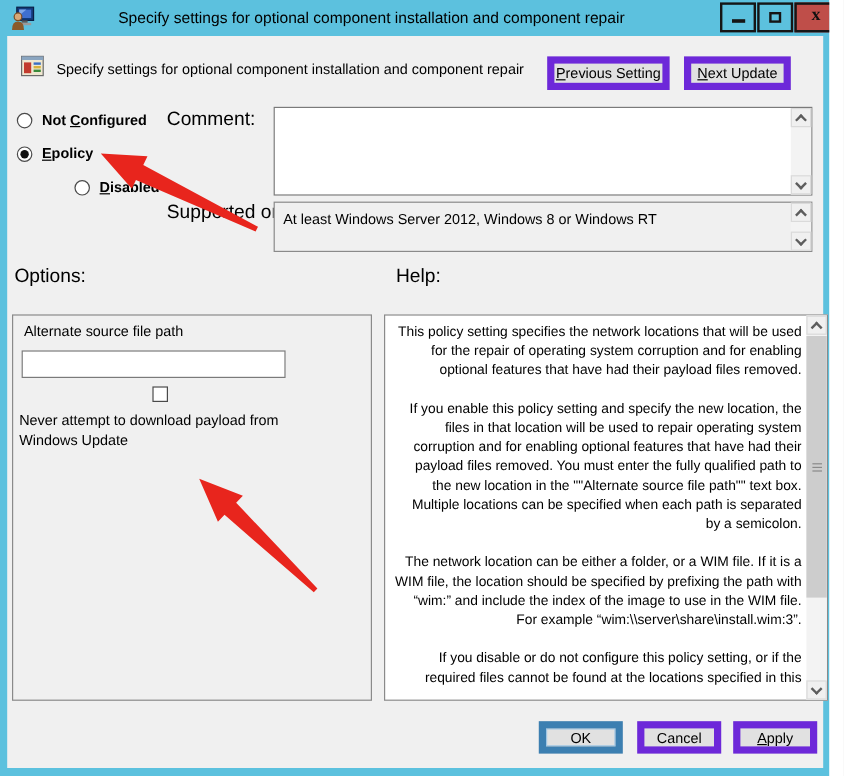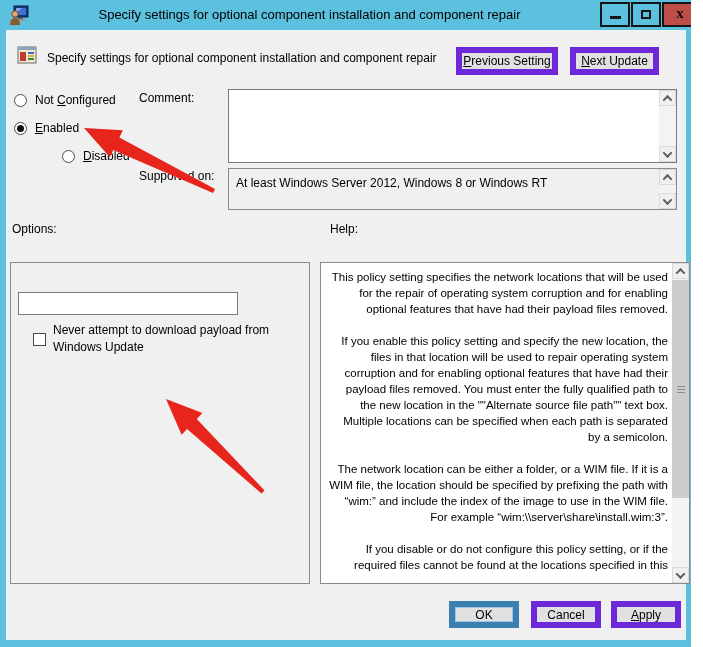--- a/index.html
+++ b/index.html
@@ -37,34 +37,34 @@
   .header-icon { left: 10px; top: 14px; width: 22px; height: 22px; }
   .policy-title { left: 41px; top: 21px; font-size: 12px; }
 
   .btn {
     background: #e1e1e1; border: 6px solid #6d28d9; font-size: 12px;
     display: flex; align-items: center; justify-content: center; cursor: default;
   }
   .btn-prev { left: 450px; top: 17px; width: 102px; height: 28px; }
   .btn-next { left: 564px; top: 17px; width: 89px;  height: 28px; }
 
-  .radio-row { display: flex; align-items: center; gap: 8px; height: 16px; }
+  .radio-row { display: flex; align-items: center; gap: 8px; height: 16px; font-weight: bold; }
   .rr-1 { left: 8px; top: 62px; }
   .rr-2 { left: 8px; top: 90px; }
   .rr-3 { left: 8px; top: 118px; padding-left: 48px; }
   .radio {
     width: 13px; height: 13px; border: 1px solid #4a4a4a; border-radius: 50%;
     background: #fff; position: relative; flex: none;
   }
   .radio .dot { display: none; position: absolute; inset: 2px; border-radius: 50%; background: #111; }
   .radio.checked .dot { display: block; }
 
   .key { text-decoration: underline; }
 
-  .field-label { font-size: 12px; }
+  .field-label { font-size: 16px; }
   .lbl-comment   { left: 133px; top: 61px; }
   .lbl-supported { left: 133px; top: 139px; }
   .lbl-options   { left: 6px;   top: 192px; }
   .lbl-help      { left: 324px; top: 192px; }
 
   .comment-box {
     left: 222px; top: 59px; width: 449px; height: 74px;
     background: #fff; border: 1px solid #7a7a7a;
   }
   .supported-box {
@@ -90,21 +90,21 @@
   .grip { width: 8px; height: 1px; background: #8a8a8a; box-shadow: 0 -3px 0 #8a8a8a, 0 3px 0 #8a8a8a; }
 
   
   .options-box { left: 4px; top: 232px; width: 300px; height: 322px; border: 1px solid #8a8a8a; }
   .opt-path-label { position: absolute; left: 9px; top: 6px; }
   .opt-path-input {
     position: absolute; left: 7px; top: 29px; width: 220px; height: 23px;
     border: 1px solid #7a7a7a; background: #fff; font: 12px "Liberation Sans", sans-serif; padding: 0 4px;
   }
   .cb-row { position: absolute; display: flex; align-items: center; gap: 7px; }
-  .cb-row1 { left: 22px; top: 59px; }
+  .cb-row1 { left: 5px; top: 59px; flex-direction: column; }
   .cb-row2 { left: 5px; top: 94px; }
   .checkbox {
     width: 13px; height: 13px; border: 1px solid #4a4a4a; background: #fff;
     position: relative; flex: none;
   }
   .checkbox .check {
     display: none; position: absolute; left: 3px; top: 0; width: 5px; height: 9px;
     border-right: 2px solid #111; border-bottom: 2px solid #111; transform: rotate(40deg);
   }
   .checkbox.checked .check { display: block; }
@@ -174,21 +174,21 @@
     </div>
 
     <div class="abs radio-row rr-1">
       <div class="radio"></div>
       <span><span>Not </span><span class="key">C</span><span>onfigured</span></span>
     </div>
     <div class="abs radio-row rr-2">
       <div class="radio checked">
           <div class="dot"></div>
         </div>
-      <span><span></span><span class="key">E</span><span>nabled</span></span>
+      <span><span></span><span class="key">E</span><span>policy</span></span>
     </div>
     <div class="abs radio-row rr-3">
       <div class="radio"></div>
       <span><span></span><span class="key">D</span><span>isabled</span></span>
     </div>
 
     <div class="abs field-label lbl-comment">Comment:</div>
     <div class="abs comment-box">
       <span></span>
       <div class="vscroll">
@@ -211,20 +211,21 @@
         <div class="sb-btn sb-down">
             <div class="chev chev-down"></div>
           </div>
       </div>
     </div>
 
     <div class="abs field-label lbl-options">Options:</div>
     <div class="abs field-label lbl-help">Help:</div>
 
     <div class="abs options-box">
+      <div class="opt-path-label">Alternate source file path</div>
       <input class="opt-path-input" type="text" value="" style="">
       <div class="cb-row cb-row1">
         <div class="checkbox"></div>
         <div class="cb-label">Never attempt to download payload from Windows Update</div>
       </div>
     </div>
 
     <div class="abs help-box">
       <div class="help-text">
         <p>This policy setting specifies the network locations that will be used for the repair of operating system corruption and for enabling optional features that have had their payload files removed.</p>

